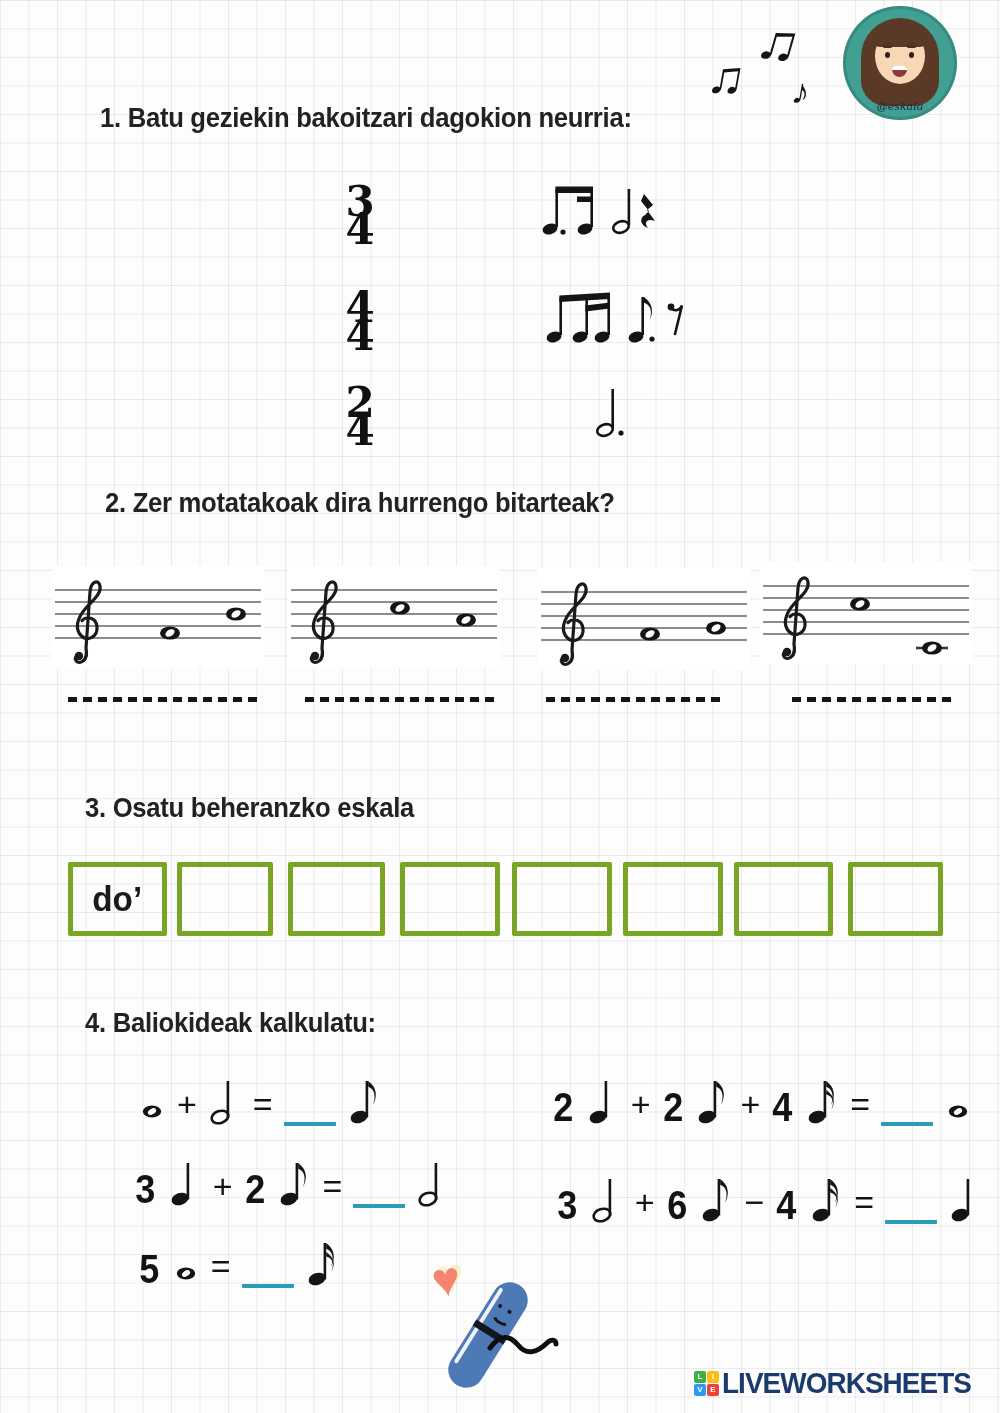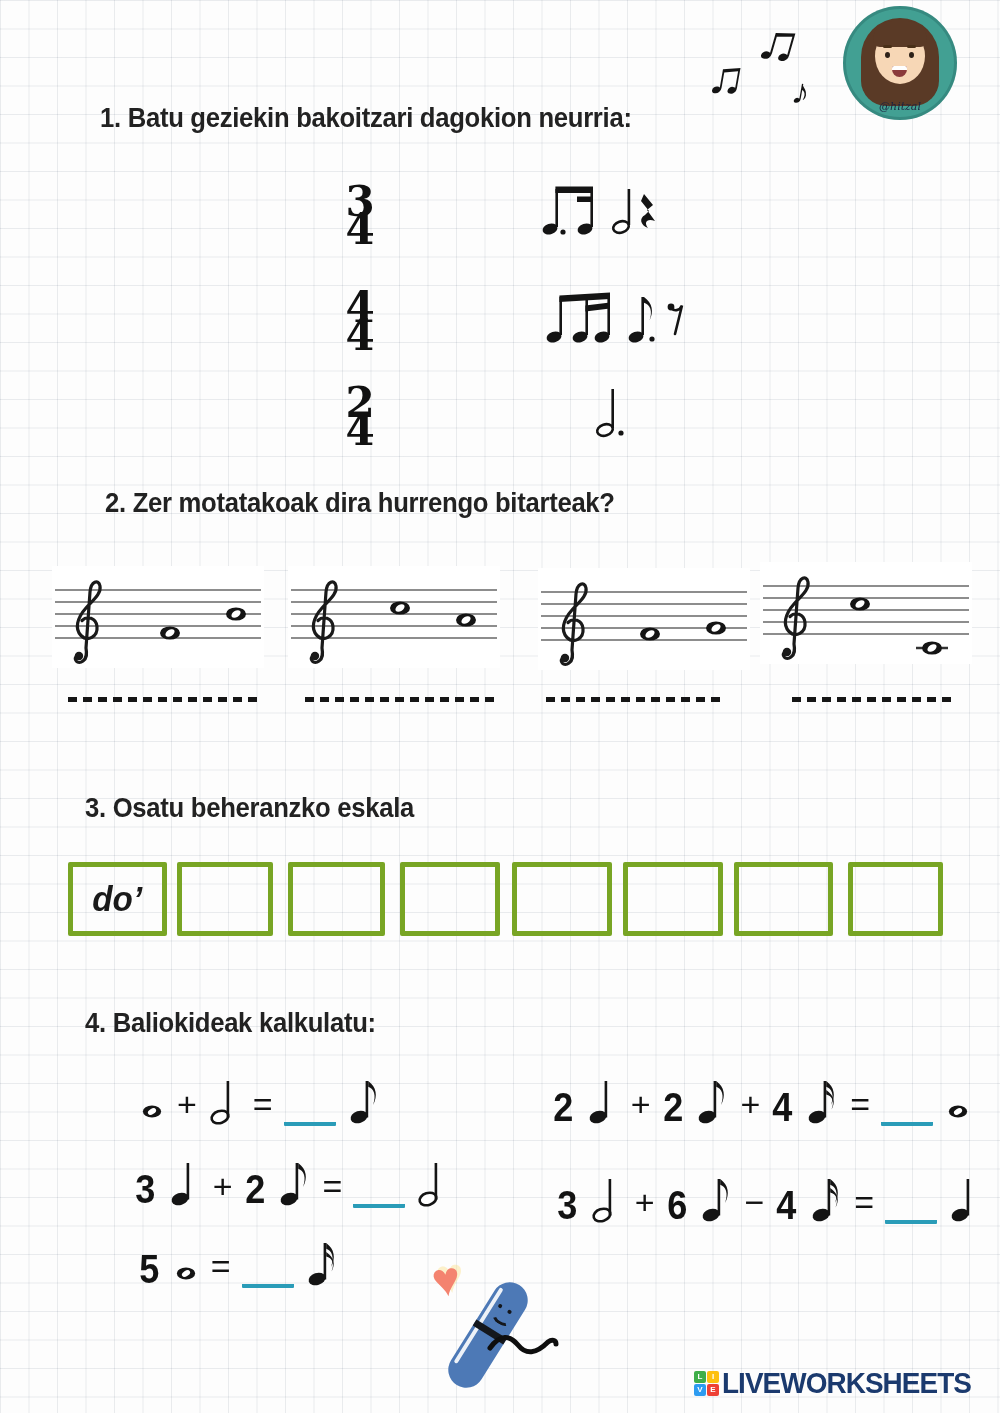--- a/index.html
+++ b/index.html
@@ -87,21 +87,21 @@
 
   <div class="avatar">
     <span class="av-hair"></span>
     <span class="av-face"></span>
     <span class="av-fringe"></span>
     <span class="av-brow" style="left:40px;"></span>
     <span class="av-brow" style="left:64px;"></span>
     <span class="av-eye" style="left:42px;"></span>
     <span class="av-eye" style="left:66px;"></span>
     <span class="av-mouth"></span>
-    <span class="av-handle">@hitzal</span>
+    <span class="av-handle">@eskala</span>
   </div>
 
   <div class="abs sec-title" style="left:100px;top:103px;">1. Batu geziekin bakoitzari dagokion neurria:</div>
 
   <div class="timesig" style="left:338px;top:188px;">
     <div>3</div>
     <div>4</div>
   </div>
   <div class="rhythm" id="rhythm0" style="left:538px;top:180px;">
       <svg width="132" height="64" viewBox="0 0 132 64">
@@ -233,21 +233,21 @@
     </g>
       </svg></div>
 
   <div class="dash-line" style="left:68px;top:697px;width:192px;"></div>
   <div class="dash-line" style="left:305px;top:697px;width:190px;"></div>
   <div class="dash-line" style="left:546px;top:697px;width:180px;"></div>
   <div class="dash-line" style="left:792px;top:697px;width:165px;"></div>
 
   <div class="abs sec-title" style="left:85px;top:793px;">3. Osatu beheranzko eskala</div>
   <div id="scaleRow">
-      <div class="scale-box" style="left: 68px; width: 89px; border-color: rgb(120, 165, 36); font-style: italic;">
+      <div class="scale-box" style="left: 68px; width: 89px; border-color: rgb(120, 165, 36);">
         <span class="lbl">do’</span>
       </div>
       <div class="scale-box" style="left: 177px; width: 86px; border-color: rgb(120, 165, 36);"></div>
       <div class="scale-box" style="left: 288px; width: 87px; border-color: rgb(120, 165, 36);"></div>
       <div class="scale-box" style="left: 400px; width: 90px; border-color: rgb(120, 165, 36);"></div>
       <div class="scale-box" style="left: 512px; width: 90px; border-color: rgb(120, 165, 36);"></div>
       <div class="scale-box" style="left: 623px; width: 90px; border-color: rgb(120, 165, 36);"></div>
       <div class="scale-box" style="left: 734px; width: 89px; border-color: rgb(120, 165, 36);"></div>
       <div class="scale-box" style="left: 848px; width: 85px; border-color: rgb(120, 165, 36);"></div>
     </div>

